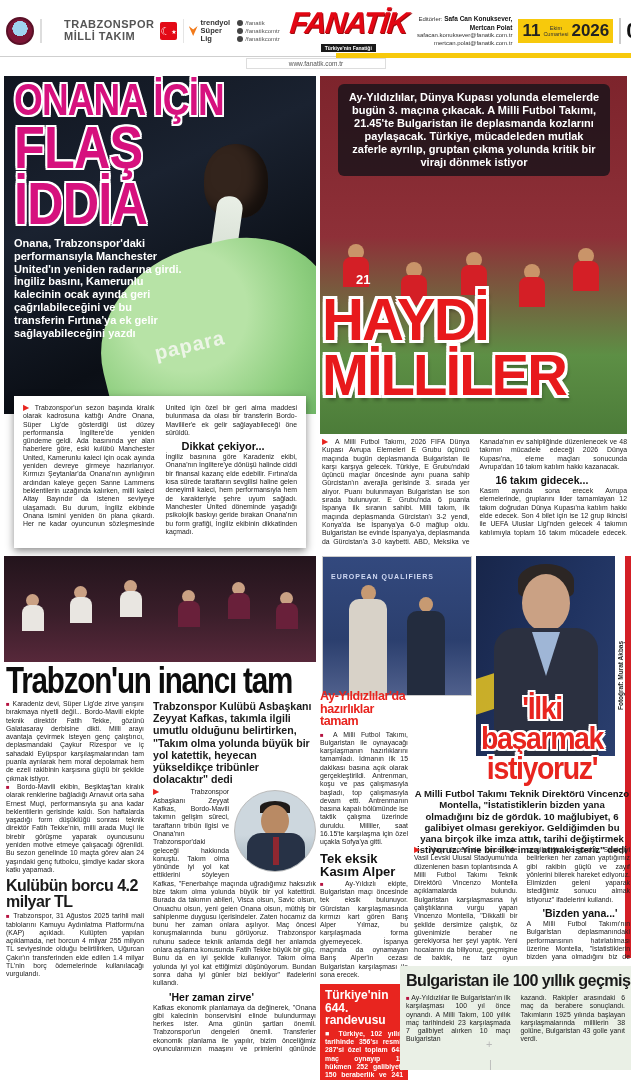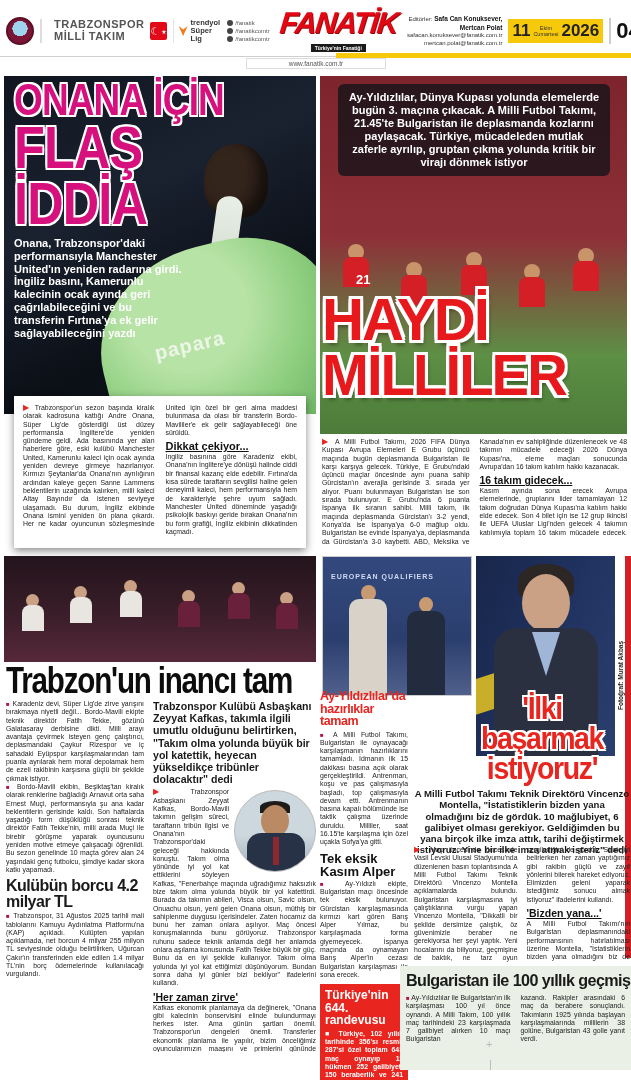--- a/index.html
+++ b/index.html
@@ -10,21 +10,21 @@
     background:#fff; overflow:hidden; color:#1a1a1a;
   }
 
   
   #header { position:absolute; top:0; left:0; width:631px; height:58px;
             display:flex; align-items:center; padding:4px 6px 0 6px; gap:6px; }
   .crest { width:28px; height:28px; border-radius:50%;
            background:radial-gradient(circle at 50% 40%, #9fd4ef 0 40%, #7b1535 41% 100%);
            border:2px solid #5a1027; flex:0 0 auto; }
   .sec-label { font-size:11px; font-weight:bold; color:#555; line-height:1.05;
-               letter-spacing:.5px; border-left:2px solid #ddd; padding-left:12px; }
+               letter-spacing:.5px; border-left:2px solid #ddd; padding-left:22px; }
   .flag { width:26px; height:18px; background:#e30a17; border-radius:2px; color:#fff;
           font-size:10px; display:flex; align-items:center; justify-content:center; gap:1px; }
   .flag .crescent { font-size:11px; line-height:1; }
   .flag .star { font-size:6px; }
   .trendyol { display:flex; align-items:center; gap:3px; border-left:1px solid #e5e5e5; padding-left:5px; }
   .trendyol .tmark { width:10px; height:10px; background:#f27a1a;
                      clip-path:polygon(50% 100%, 0 0, 50% 35%, 100% 0); }
   .trendyol .ttext { font-size:7.5px; font-weight:bold; color:#333; line-height:1.05; }
   .socials { font-size:6px; color:#555; line-height:1.35; }
   .socials .srow { display:flex; align-items:center; gap:2px; }
@@ -41,21 +41,21 @@
   .datebox .dmid { font-size:5.5px; color:#333; line-height:1.1; text-align:center; }
   .pagenum { font-size:22px; font-weight:900; color:#111; border-left:2px solid #ccc; padding-left:5px; }
   #header-rule { position:absolute; top:56px; left:0; width:631px; height:1px; background:#cfcfcf; }
   #header-bar { position:absolute; top:53px; left:336px; width:295px; height:5px; background:#f7c90c; }
   #site-url { position:absolute; top:58px; left:246px; width:140px; text-align:center;
               font-size:6.5px; color:#555; background:#fff; border:1px solid #ddd; padding:1px 0; }
 
   
   .photo { position:absolute; overflow:hidden; }
   .body-txt { font-size:6.9px; line-height:8.3px; color:#222; text-align:justify; }
-  .subhead-sm { font-size:10.5px; font-weight:900; color:#111; margin:3px 0 1px 0;text-decoration:underline; }
+  .subhead-sm { font-size:10.5px; font-weight:900; color:#111; margin:3px 0 1px 16px; }
   .bullet-arrow { color:#e8251f; font-size:8px; }
   .bullet-sq { color:#b5123f; font-size:6px; }
   .outline-w { text-shadow:-2px -2px 0 #fff, 2px -2px 0 #fff, -2px 2px 0 #fff, 2px 2px 0 #fff,
                0 -2px 0 #fff, 0 2px 0 #fff, -2px 0 0 #fff, 2px 0 0 #fff; }
   .outline-w3 { text-shadow:-3px -3px 0 #fff, 3px -3px 0 #fff, -3px 3px 0 #fff, 3px 3px 0 #fff,
                 0 -3px 0 #fff, 0 3px 0 #fff, -3px 0 0 #fff, 3px 0 0 #fff, 3px 5px 4px rgba(0,0,0,.35); }
 
   .figure { position:absolute; }
   .head { position:absolute; border-radius:50%; }
   .torso { position:absolute; border-radius:8px 8px 0 0; }

